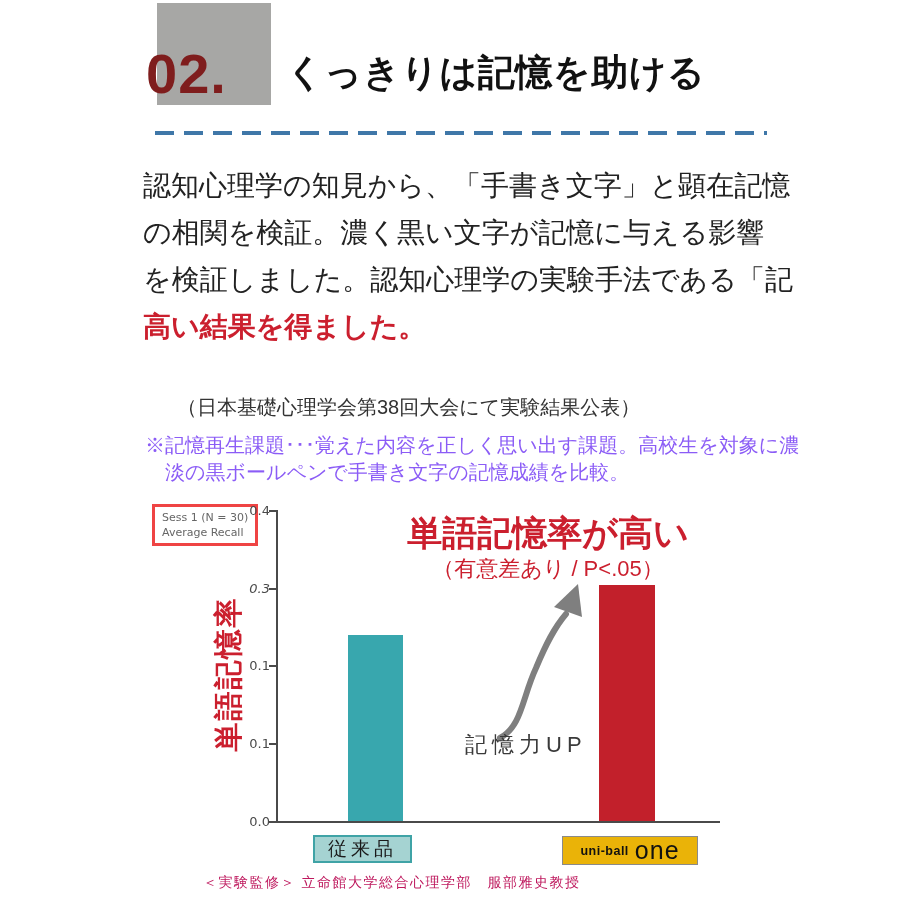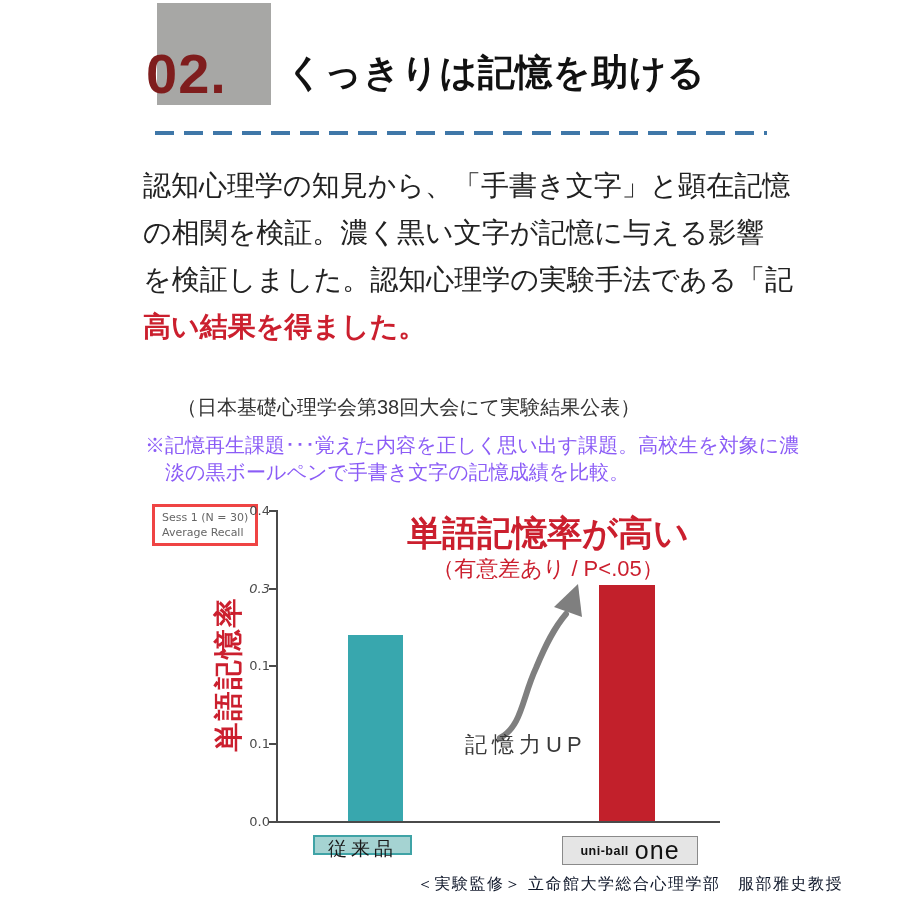--- a/index.html
+++ b/index.html
@@ -48,31 +48,31 @@
   .ytick-label{left:236px;width:34px;text-align:right;font-family:"DejaVu Sans",sans-serif;
     font-size:13px;color:#4a4a4a;}
   .tl0{top:503px;} .tl1{top:581px;font-style:italic;} .tl2{top:658px;} .tl3{top:736px;} .tl4{top:814px;}
   .ytick-mark{left:269px;width:7px;height:2px;background:#4a4a4a;}
   .tm0{top:510px;} .tm1{top:588px;} .tm2{top:665px;} .tm3{top:743px;} .tm4{top:821px;}
   .bar{position:absolute;}
   .bar-a{left:348px;width:55px;}
   .bar-b{left:599px;width:56px;}
   .arrow{left:492px;top:580px;width:110px;height:165px;}
   .annotation{left:465px;top:730px;font-size:22px;letter-spacing:5px;color:#3a3a3a;white-space:nowrap;}
-  .cat-teal{left:313px;top:835px;width:99px;height:20px;background:var(--teal-bg);
+  .cat-teal{left:313px;top:835px;width:99px;height:28px;background:var(--teal-bg);
     border:2px solid var(--teal-border);text-align:center;line-height:24px;font-size:19px;
     letter-spacing:4px;color:#1a1a1a;}
-  .cat-brand{left:562px;top:836px;width:136px;height:29px;background:#e5e5e5;border:1px solid #8a8a8a;
+  .cat-brand{left:562px;top:836px;width:136px;height:29px;background:#eab308;border:1px solid #8a8a8a;
     display:flex;align-items:center;justify-content:center;}
   .brand-small{font-size:12.5px;font-weight:bold;color:#111;letter-spacing:0.5px;}
   .brand-large{font-size:25px;font-weight:300;color:#111;margin-left:6px;letter-spacing:1px;line-height:1;}
 
   
-  .caption{left:203px;top:874px;width:640px;text-align:right;font-size:16px;
-    letter-spacing:1.5px;color:#0f172a;white-space:nowrap;}
+  .caption{left:203px;top:874px;width:640px;text-align:left;font-size:14px;
+    letter-spacing:1.5px;color:#be185d;white-space:nowrap;}
 </style>
 </head>
 <body>
 
 <div>
 
   <div class="abs num-box"></div>
   <div class="abs num">02.</div>
   <div class="abs title">くっきりは記憶を助ける</div>
   <div class="abs divider"></div>

